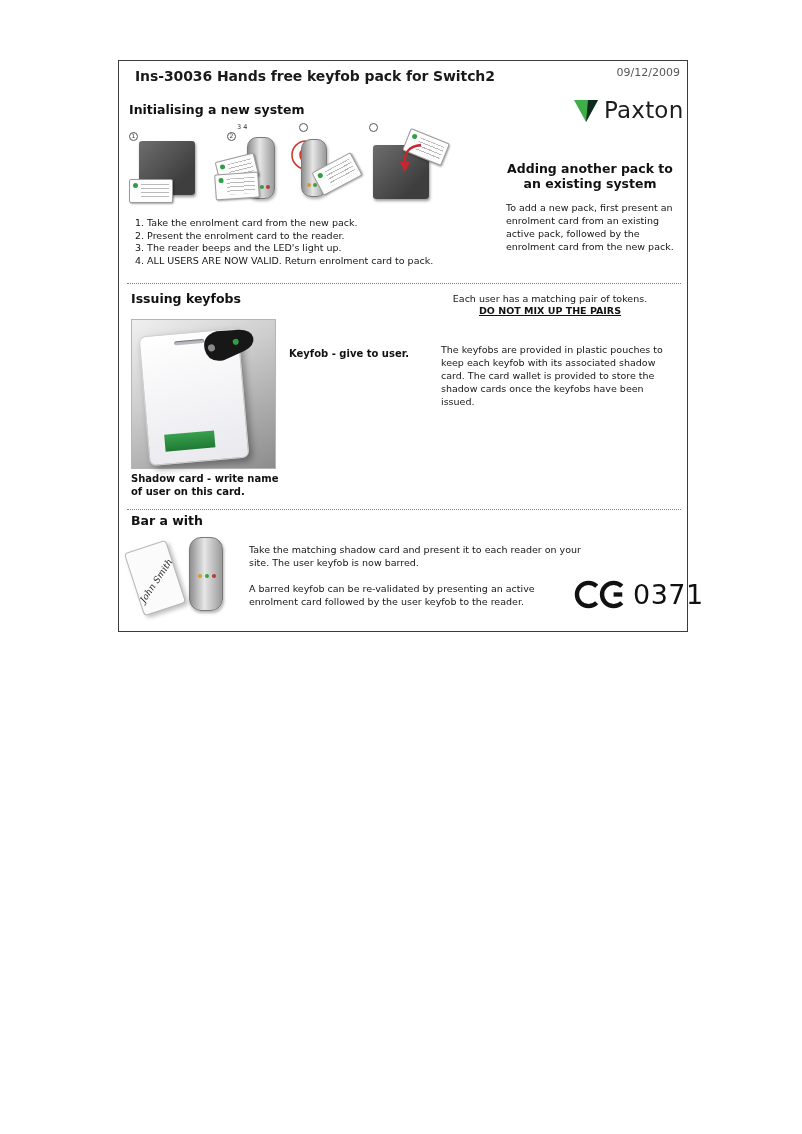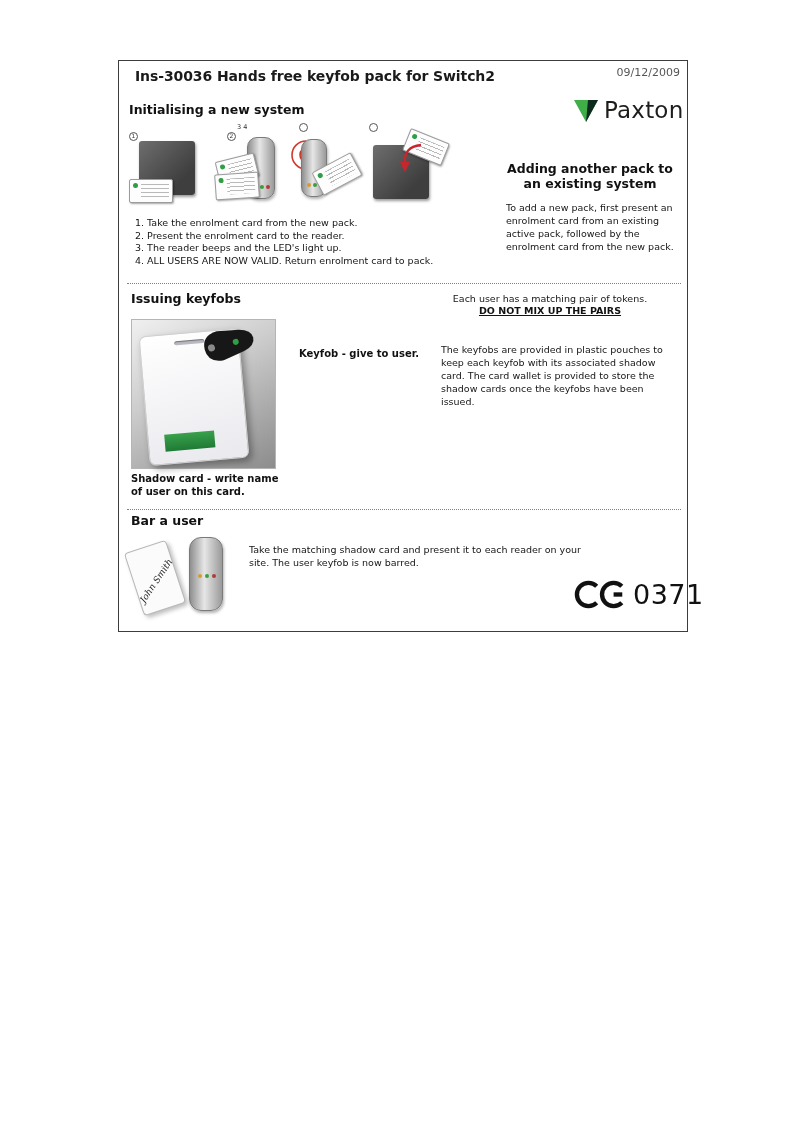--- a/index.html
+++ b/index.html
@@ -193,44 +193,45 @@
       <div class="slot"></div>
       <div class="green-patch"></div>
     </div>
     <svg class="abs" style="left:62px;top:2px;transform:rotate(-14deg);" width="66" height="44" viewBox="0 0 66 44">
       <path d="M10 22 Q10 8 26 7 L48 11 Q60 14 60 22 Q60 30 48 33 L26 37 Q10 36 10 22 Z" fill="#171717"></path>
       <circle cx="17" cy="22" r="3.5" fill="#8a8a8a"></circle>
       <circle cx="42" cy="22" r="3" fill="#2f9e44"></circle>
     </svg>
   </div>
 
-  <div class="abs mini-label" style="left:180px;top:287px;">Keyfob - give to user.</div>
+  <div class="abs mini-label" style="left:170px;top:287px;">Keyfob - give to user.</div>
 
   <div class="abs body-text" style="left:322px;top:282px;width:222px;">The keyfobs are provided in plastic pouches to keep each keyfob with its associated shadow card. The card wallet is provided to store the shadow cards once the keyfobs have been issued.</div>
 
 
   <div class="abs mini-label" style="left:12px;top:412px;width:150px;">Shadow card - write name of user on this card.</div>
 
   <div class="abs dotted" style="left:8px;top:448px;width:554px;"></div>
 
-  <div class="abs sec-heading" style="left:12px;top:452px;">Bar a user</div>
+  <div class="abs sec-heading" style="left:12px;top:452px;">Bar a with</div>
 
   <div class="abs" style="left:16px;top:472px;width:94px;height:88px;">
     <div class="reader-body" style="left:54px;top:4px;width:34px;height:74px;border-radius:12px;">
       <span class="led amber" style="left:8px;top:36px;"></span>
       <span class="led green" style="left:15px;top:36px;"></span>
       <span class="led red" style="left:22px;top:36px;"></span>
     </div>
     <div class="bar-card" style="left:-2px;top:12px;width:44px;height:66px;transform:rotate(-18deg);">
       <span class="handwriting">John Smith</span>
     </div>
   </div>
 
   <div class="abs body-text" style="left:130px;top:482px;width:332px;">
     <div>Take the matching shadow card and present it to each reader on your site.  The user keyfob is now barred.</div>
+    <div style="margin-top:13px;">A barred keyfob can be re-validated by presenting an active enrolment card followed by the user keyfob to the reader.</div>
   </div>
 
   <div class="abs ce-wrap" style="left:455px;top:518px;">
     <svg width="56" height="31" viewBox="0 0 116 64">
       <path d="M 47 15 A 24 24 0 1 0 47 49" fill="none" stroke="#111" stroke-width="9"></path>
       <path d="M 99 15 A 24 24 0 1 0 99 49" fill="none" stroke="#111" stroke-width="9"></path>
       <path d="M 82 32 H 100" fill="none" stroke="#111" stroke-width="9"></path>
     </svg>
     <span class="ce-number">0371</span>
   </div>

